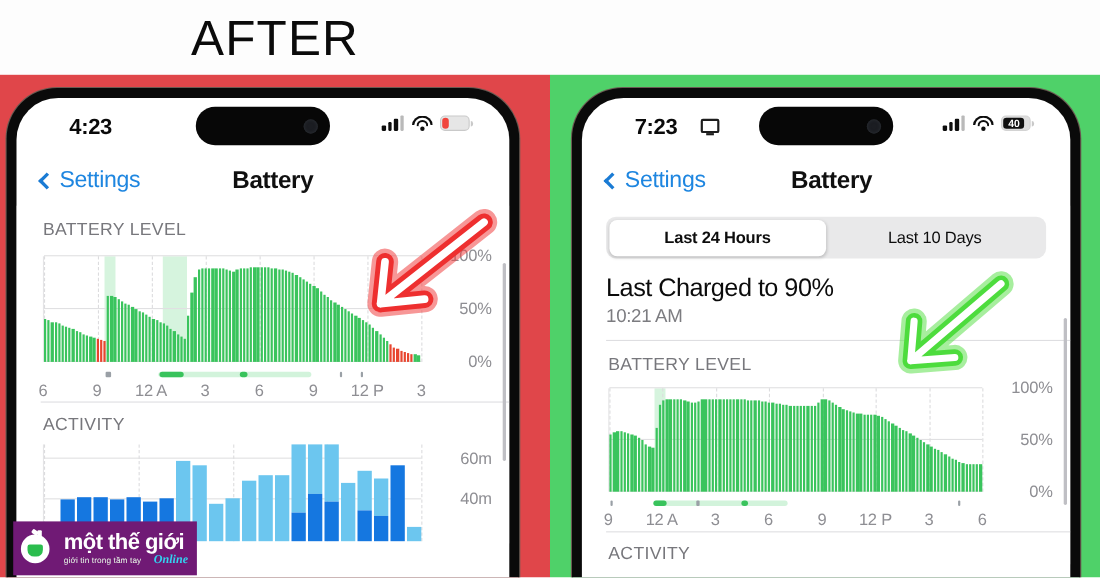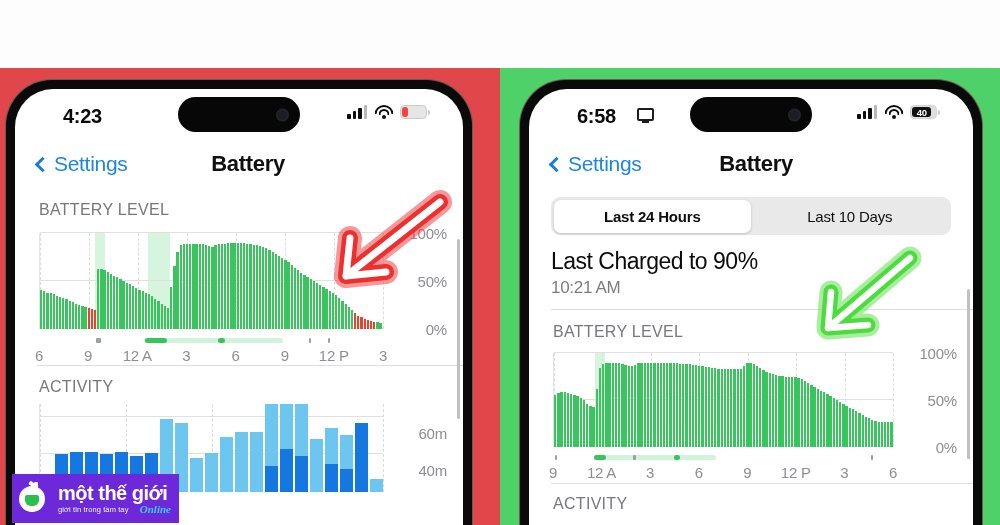--- a/index.html
+++ b/index.html
@@ -253,21 +253,21 @@
   }
 
   
   .arrow { position: absolute; }
   .arrow svg { display: block; overflow: visible; }
 
   
   .watermark {
     position: absolute; left: 12px; bottom: 2px;
     width: 167px; height: 49px;
-    background: #6d28d9;
+    background: #701a75;
     display: flex; align-items: center; gap: 5px;
     padding: 0 7px;
   }
   .wm-mark { position: relative; width: 34px; height: 34px; flex: none; }
   .wm-circle {
     position: absolute; left: 0; top: 4px;
     width: 26px; height: 26px; border-radius: 50%;
     background: #ffffff;
   }
   .wm-circle::after {
@@ -296,20 +296,23 @@
     position: absolute; right: 8px; bottom: 8px;
     font-family: "Liberation Serif", serif;
     font-style: italic; font-size: 11px; color: #33d2f0;
     font-weight: 700;
   }
 </style>
 </head>
 <body>
 
 <div class="title-band">
+  <div class="title-half right">
+    <div class="title-text">AFTER</div>
+  </div>
 </div>
 
 <div class="panel left">
   <div class="phone left">
     <div class="screen">
 
       <div class="statusbar">
         <div class="sb-time">4:23</div>
         <div class="island">
           <div class="island-cam"></div>
@@ -598,21 +601,21 @@
                   <div class="act-col">
                     <div class="act-top" style="height: 0%;"></div>
                     <div class="act-bot" style="height: 78.5714%;"></div>
                   </div>
                   <div class="act-col">
                     <div class="act-top" style="height: 14.2857%;"></div>
                     <div class="act-bot" style="height: 0%;"></div>
                   </div>
                 </div>
               </div>
-            <div class="ylabels" id="aYL" style="position:absolute; left:0; right:0; top:16px; height:88px;margin-left:36px;">
+            <div class="ylabels" id="aYL" style="position:absolute; left:0; right:0; top:0; height:88px;margin-left:36px;">
                 <div class="ylab" style="right: 16px; top: 14.2857%;">60m</div>
                 <div class="ylab" style="right: 16px; top: 57.1429%;">40m</div>
               </div>
           </div>
         </div>
       </div>
 
       <div class="scrollbar" style="top:150px; height:180px;"></div>
     </div>
   </div>
@@ -638,21 +641,21 @@
     </div>
     <div class="wm-online">Online</div>
   </div>
 </div>
 
 <div class="panel right">
   <div class="phone right">
     <div class="screen">
 
       <div class="statusbar">
-        <div class="sb-time">6:58</div>
+        <div class="sb-time">7:23</div>
         <div class="sb-cast" style="left:108px;"></div>
         <div class="island">
           <div class="island-cam"></div>
         </div>
         <div class="sb-right">
           <div class="bars">
               <i></i>
               <i></i>
               <i></i>
               <i></i>

